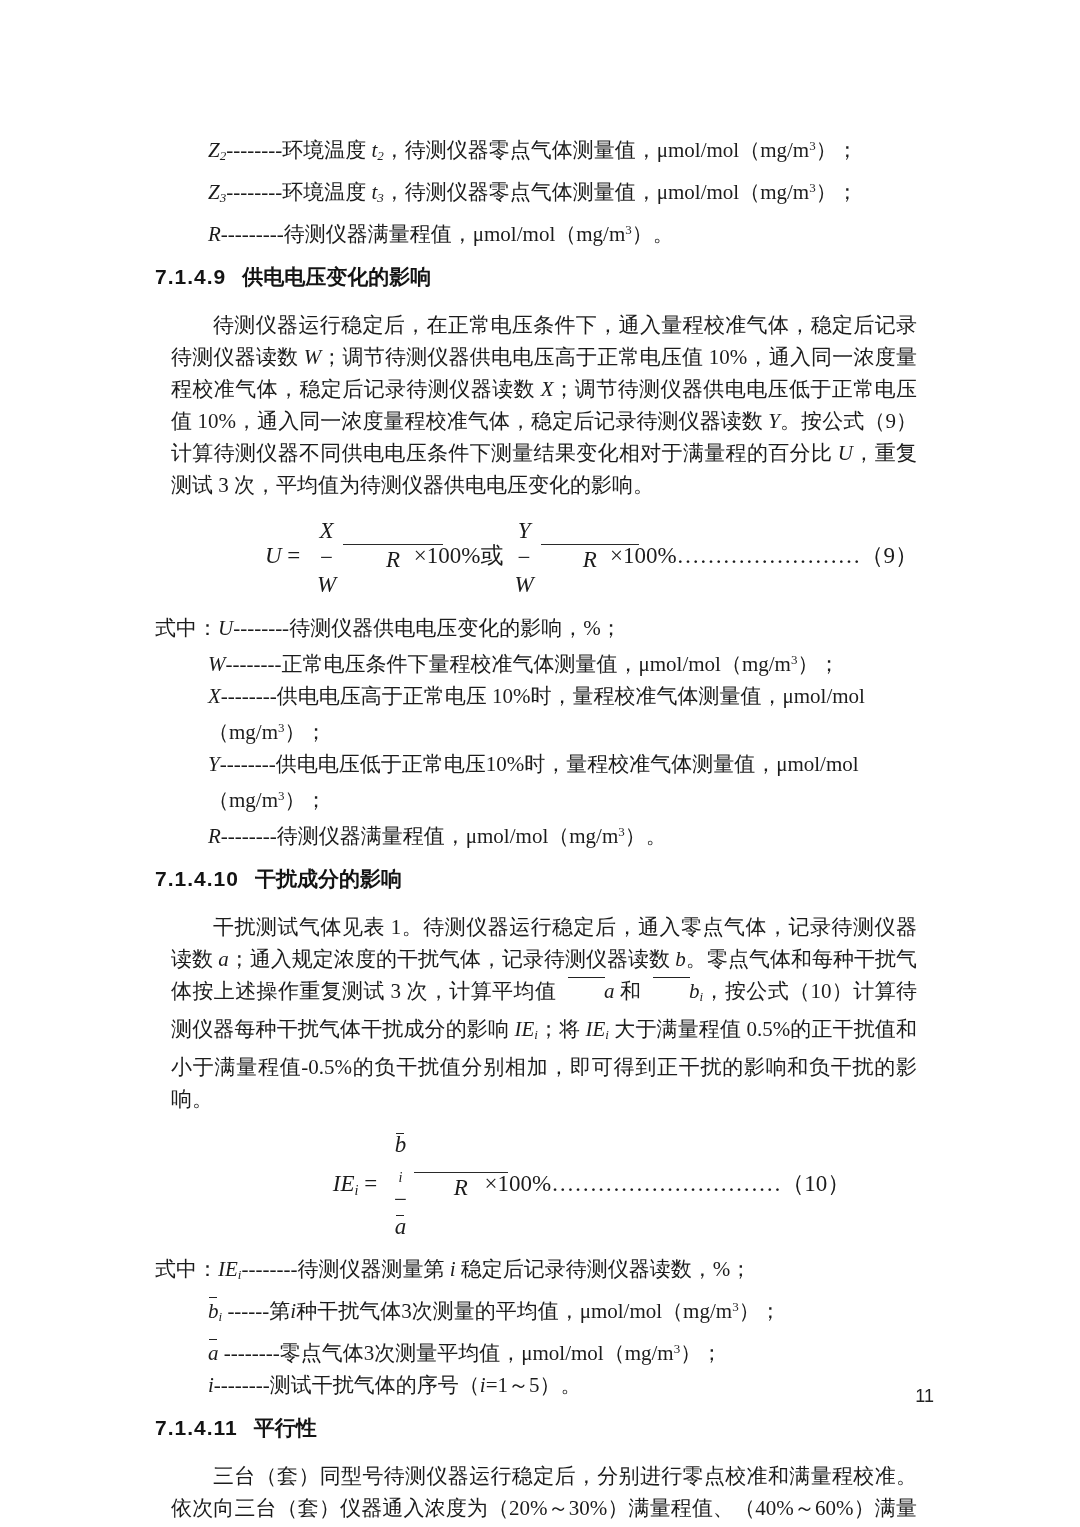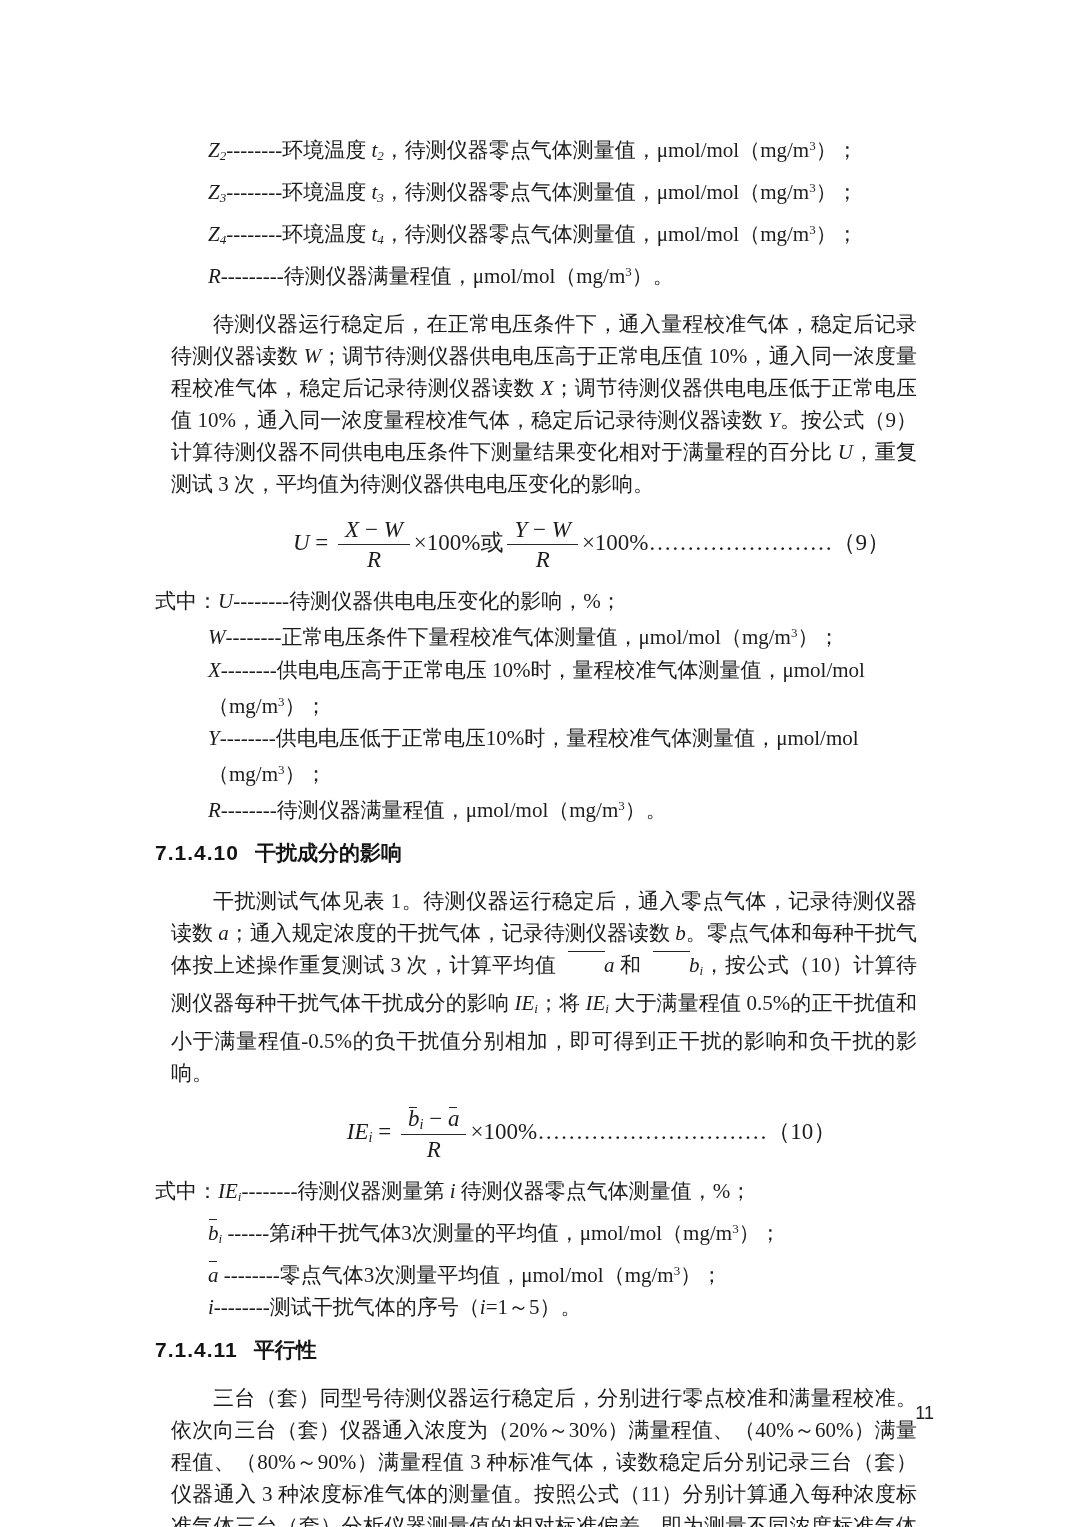--- a/index.html
+++ b/index.html
@@ -36,57 +36,57 @@
   .defline.noind{padding-left:0;}
   .formula{
     margin:14px 0 12px 0;
     padding-left:95px;
     text-align:center;
     font-size:23px;
     line-height:30px;
   }
   .frac{
     display:inline-flex;
-    flex-direction:column;
+    flex-direction:row;
     align-items:center;
     vertical-align:middle;
     line-height:1.18;
     margin:0 4px;
   }
   .frac .fnum{padding:0 7px 1px 7px;}
   .frac .fden{border-top:1.7px solid #2a2a2a;padding:1px 7px 0 7px;min-width:100%;box-sizing:border-box;}
   .it{font-style:italic;}
   .sub{font-size:0.62em;vertical-align:-0.22em;}
   .sup{font-size:0.62em;vertical-align:0.55em;}
   .bar{position:relative;display:inline-block;}
   .bar::before{
     content:"";
     position:absolute;
     left:12%;right:18%;top:2px;
     border-top:1.6px solid #222;
   }
   .page-num{
     position:absolute;
-    right:146px;bottom:103px;
+    right:146px;bottom:120px;
     font-family:"Liberation Sans","DejaVu Sans",sans-serif;
     font-size:18px;
     color:#222;
   }
 </style>
 </head>
 <body>
 
 <div class="page">
   <div class="content">
       <div class="deflist">
         <div class="defline"><span class="it">Z</span><span class="it sub">2</span><span class="">--------</span><span class="">环境温度 </span><span class="it">t</span><span class="it sub">2</span><span class="">，待测仪器零点气体测量值，μmol/mol（mg/m</span><span class="sup">3</span><span class="">）；</span></div>
         <div class="defline"><span class="it">Z</span><span class="it sub">3</span><span class="">--------</span><span class="">环境温度 </span><span class="it">t</span><span class="it sub">3</span><span class="">，待测仪器零点气体测量值，μmol/mol（mg/m</span><span class="sup">3</span><span class="">）；</span></div>
-        <div class="defline"><span class="it">Z</span><span class="it sub">4</span><span class="">--------</span><span class="">环境温度 </span><span class="it">t</span><span class="it sub">4</span><span class="">，待测仪器零点气体测量值，μmol/mol（mg/m</span><span class="sup">3</span><span class="">）；</span></div>
         <div class="defline"><span class="it">R</span><span class="">---------</span><span class="">待测仪器满量程值，μmol/mol（mg/m</span><span class="sup">3</span><span class="">）。</span></div>
       </div>
+      <div class="heading"><span class="hnum">7.1.4.9</span><span>供电电压变化的影响</span></div>
       <p class="para"><span class="">待测仪器运行稳定后，在正常电压条件下，通入量程校准气体，稳定后记录待测仪器读数 </span><span class="it">W</span><span class="">；调节待测仪器供电电压高于正常电压值 10%，通入同一浓度量程校准气体，稳定后记录待测仪器读数 </span><span class="it">X</span><span class="">；调节待测仪器供电电压低于正常电压值 10%，通入同一浓度量程校准气体，稳定后记录待测仪器读数 </span><span class="it">Y</span><span class="">。按公式（9）计算待测仪器不同供电电压条件下测量结果变化相对于满量程的百分比 </span><span class="it">U</span><span class="">，重复测试 3 次，平均值为待测仪器供电电压变化的影响。</span></p>
       <div class="formula"><span class="it">U</span><span class=""> = </span><span class="frac">
           <span class="fnum"><span class="it">X</span><span class=""> − </span><span class="it">W</span></span>
           <span class="fden"><span class="it">R</span></span>
         </span><span class="">×100%</span><span class="">或</span><span class="frac">
           <span class="fnum"><span class="it">Y</span><span class=""> − </span><span class="it">W</span></span>
           <span class="fden"><span class="it">R</span></span>
         </span><span class="">×100%</span><span class="">……………………</span><span class="">（9）</span></div>
       <div class="deflist">
         <div class="defline noind"><span class="">式中：</span><span class="it">U</span><span class="">--------</span><span class="">待测仪器供电电压变化的影响，%；</span></div>
@@ -95,21 +95,21 @@
         <div class="defline"><span class="it">Y</span><span class="">--------</span><span class="">供电电压低于正常电压10%时，量程校准气体测量值，μmol/mol（mg/m</span><span class="sup">3</span><span class="">）；</span></div>
         <div class="defline"><span class="it">R</span><span class="">--------</span><span class="">待测仪器满量程值，μmol/mol（mg/m</span><span class="sup">3</span><span class="">）。</span></div>
       </div>
       <div class="heading"><span class="hnum">7.1.4.10</span><span>干扰成分的影响</span></div>
       <p class="para"><span class="">干扰测试气体见表 1。待测仪器运行稳定后，通入零点气体，记录待测仪器读数 </span><span class="it">a</span><span class="">；通入规定浓度的干扰气体，记录待测仪器读数 </span><span class="it">b</span><span class="">。零点气体和每种干扰气体按上述操作重复测试 3 次，计算平均值 </span><span class="it bar">a</span><span class=""> 和 </span><span class="it bar">b</span><span class="it sub">i</span><span class="">，按公式（10）计算待测仪器每种干扰气体干扰成分的影响 </span><span class="it">IE</span><span class="it sub">i</span><span class="">；将 </span><span class="it">IE</span><span class="it sub">i</span><span class=""> 大于满量程值 0.5%的正干扰值和小于满量程值-0.5%的负干扰值分别相加，即可得到正干扰的影响和负干扰的影响。</span></p>
       <div class="formula"><span class="it">IE</span><span class="it sub">i</span><span class=""> = </span><span class="frac">
           <span class="fnum"><span class="it bar">b</span><span class="it sub">i</span><span class=""> − </span><span class="it bar">a</span></span>
           <span class="fden"><span class="it">R</span></span>
         </span><span class="">×100%</span><span class="">…………………………</span><span class="">（10）</span></div>
       <div class="deflist">
-        <div class="defline noind"><span class="">式中：</span><span class="it">IE</span><span class="it sub">i</span><span class="">--------</span><span class="">待测仪器测量第 </span><span class="it">i</span><span class=""> 待测仪器零点气体测量值，%；</span></div>
+        <div class="defline noind"><span class="">式中：</span><span class="it">IE</span><span class="it sub">i</span><span class="">--------</span><span class="">待测仪器测量第 </span><span class="it">i</span><span class=""> 稳定后记录待测仪器读数，%；</span></div>
         <div class="defline"><span class="it bar">b</span><span class="it sub">i</span><span class=""> ------</span><span class="">第</span><span class="it">i</span><span class="">种干扰气体3次测量的平均值，μmol/mol（mg/m</span><span class="sup">3</span><span class="">）；</span></div>
         <div class="defline"><span class="it bar">a</span><span class=""> --------</span><span class="">零点气体3次测量平均值，μmol/mol（mg/m</span><span class="sup">3</span><span class="">）；</span></div>
         <div class="defline"><span class="it">i</span><span class="">--------</span><span class="">测试干扰气体的序号（</span><span class="it">i</span><span class="">=1～5）。</span></div>
       </div>
       <div class="heading"><span class="hnum">7.1.4.11</span><span>平行性</span></div>
       <p class="para"><span class="">三台（套）同型号待测仪器运行稳定后，分别进行零点校准和满量程校准。依次向三台（套）仪器通入浓度为（20%～30%）满量程值、（40%～60%）满量程值、（80%～90%）满量程值 3 种标准气体，读数稳定后分别记录三台（套）仪器通入 3 种浓度标准气体的测量值。按照公式（11）分别计算通入每种浓度标准气体三台（套）分析仪器测量值的相对标准偏差，即为测量不同浓度标准气体三台（套）待测仪器的平行性 </span></p>
     </div>
   <div class="page-num">11</div>
 </div>
 

